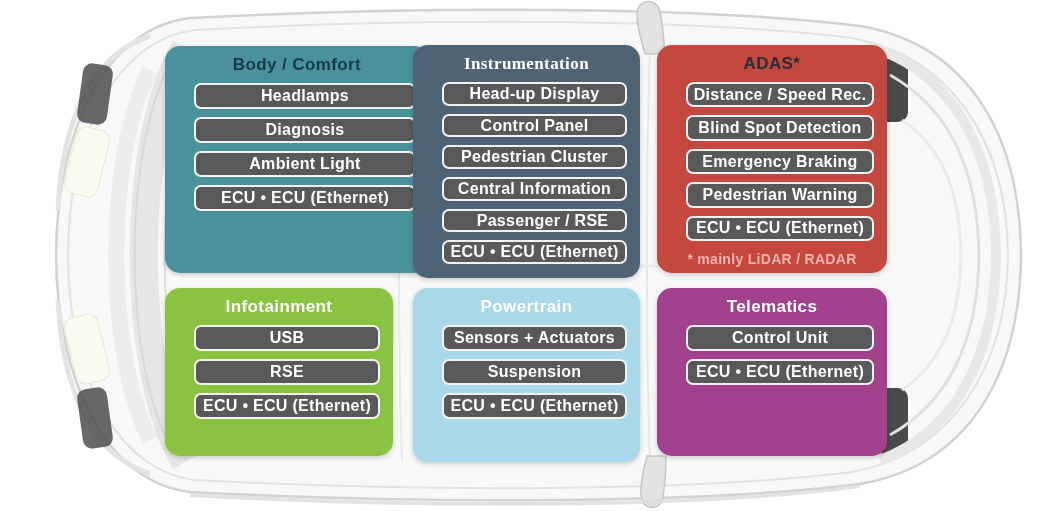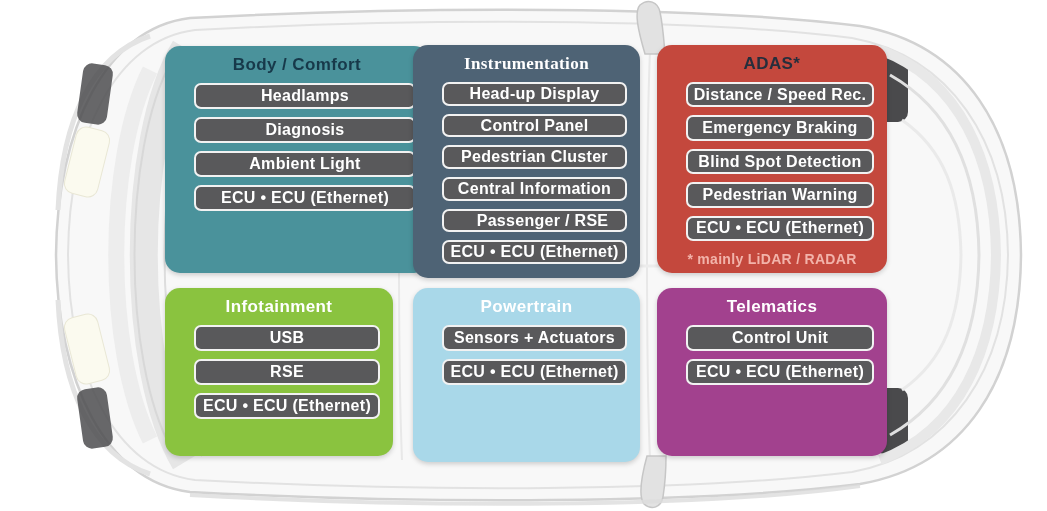--- a/index.html
+++ b/index.html
@@ -112,38 +112,39 @@
     <div class="pill" style="background: rgb(89, 89, 91); border-color: rgb(242, 242, 242); color: rgb(255, 255, 255);">Head-up Display</div>
     <div class="pill" style="background: rgb(89, 89, 91); border-color: rgb(242, 242, 242); color: rgb(255, 255, 255);">Control Panel</div>
     <div class="pill" style="background: rgb(89, 89, 91); border-color: rgb(242, 242, 242); color: rgb(255, 255, 255);">Pedestrian Cluster</div>
     <div class="pill" style="background: rgb(89, 89, 91); border-color: rgb(242, 242, 242); color: rgb(255, 255, 255);">Central Information</div>
     <div class="pill" style="background: rgb(89, 89, 91); border-color: rgb(242, 242, 242); color: rgb(255, 255, 255); padding-left: 16px;">Passenger / RSE</div>
     <div class="pill" style="background: rgb(89, 89, 91); border-color: rgb(242, 242, 242); color: rgb(255, 255, 255);">ECU • ECU (Ethernet)</div>
   </div>
 
   <div class="panel p-adas" style="background: rgb(196, 72, 61);">
     <div class="panel-title" style="color: rgb(38, 46, 60);">ADAS*</div>
-    <div class="pill" style="background: rgb(89, 89, 91); border-color: rgb(242, 242, 242); color: rgb(255, 255, 255);">Distance / Speed Rec.</div>
+    <div class="pill" style="background: rgb(89, 89, 91); border-color: rgb(242, 242, 242); color: rgb(255, 255, 255); border-radius: 8px;">Distance / Speed Rec.</div>
+    <div class="pill" style="background: rgb(89, 89, 91); border-color: rgb(242, 242, 242); color: rgb(255, 255, 255);">Blind Spot Detection</div>
     <div class="pill" style="background: rgb(89, 89, 91); border-color: rgb(242, 242, 242); color: rgb(255, 255, 255);">Emergency Braking</div>
-    <div class="pill" style="background: rgb(89, 89, 91); border-color: rgb(242, 242, 242); color: rgb(255, 255, 255);">Blind Spot Detection</div>
     <div class="pill" style="background: rgb(89, 89, 91); border-color: rgb(242, 242, 242); color: rgb(255, 255, 255);">Pedestrian Warning</div>
     <div class="pill" style="background: rgb(89, 89, 91); border-color: rgb(242, 242, 242); color: rgb(255, 255, 255);">ECU • ECU (Ethernet)</div>
     <div class="panel-footnote" style="color: rgb(242, 179, 170);">* mainly LiDAR / RADAR</div>
   </div>
 
   <div class="panel p-infotainment" style="background: rgb(138, 195, 63);">
     <div class="panel-title" style="color: rgb(255, 255, 255);">Infotainment</div>
     <div class="pill" style="background: rgb(89, 89, 91); border-color: rgb(242, 242, 242); color: rgb(255, 255, 255);">USB</div>
     <div class="pill" style="background: rgb(89, 89, 91); border-color: rgb(242, 242, 242); color: rgb(255, 255, 255);">RSE</div>
     <div class="pill" style="background: rgb(89, 89, 91); border-color: rgb(242, 242, 242); color: rgb(255, 255, 255);">ECU • ECU (Ethernet)</div>
   </div>
 
   <div class="panel p-powertrain" style="background: rgb(169, 216, 233);">
     <div class="panel-title" style="color: rgb(255, 255, 255);">Powertrain</div>
     <div class="pill" style="background: rgb(89, 89, 91); border-color: rgb(242, 242, 242); color: rgb(255, 255, 255);">Sensors + Actuators</div>
+    <div class="pill" style="background: rgb(89, 89, 91); border-color: rgb(242, 242, 242); color: rgb(255, 255, 255);">Suspension</div>
     <div class="pill" style="background: rgb(89, 89, 91); border-color: rgb(242, 242, 242); color: rgb(255, 255, 255);">ECU • ECU (Ethernet)</div>
   </div>
 
   <div class="panel p-telematics" style="background: rgb(162, 65, 142);">
     <div class="panel-title" style="color: rgb(255, 255, 255);">Telematics</div>
     <div class="pill" style="background: rgb(89, 89, 91); border-color: rgb(242, 242, 242); color: rgb(255, 255, 255);">Control Unit</div>
     <div class="pill" style="background: rgb(89, 89, 91); border-color: rgb(242, 242, 242); color: rgb(255, 255, 255);">ECU • ECU (Ethernet)</div>
   </div>
 
 </div>

